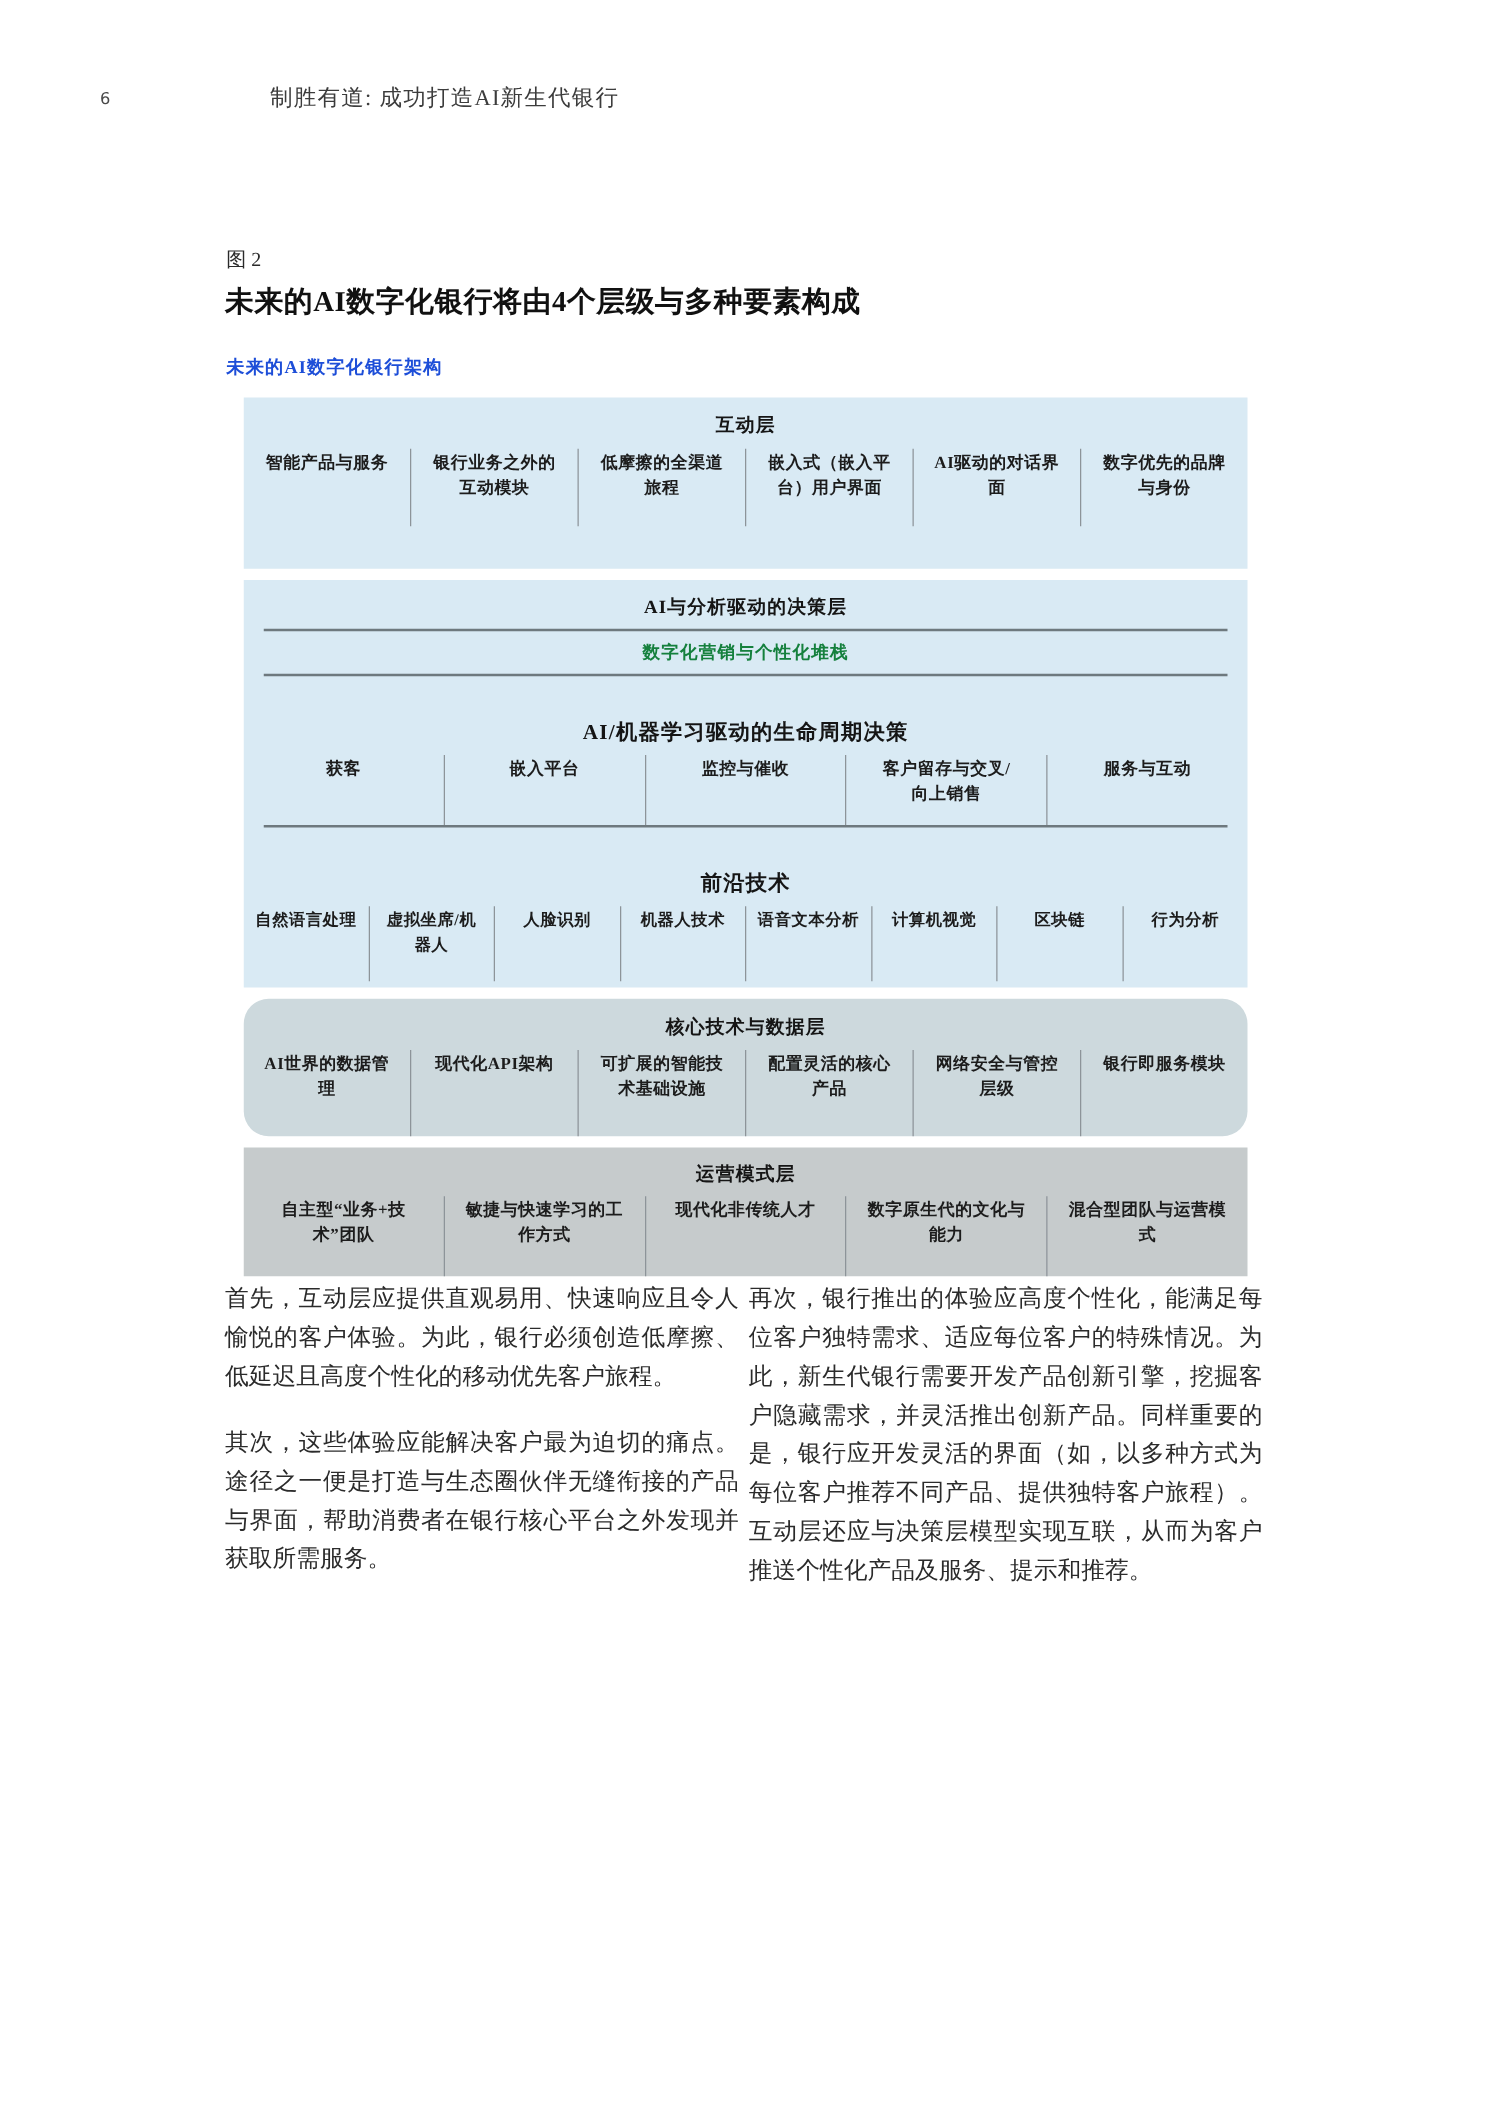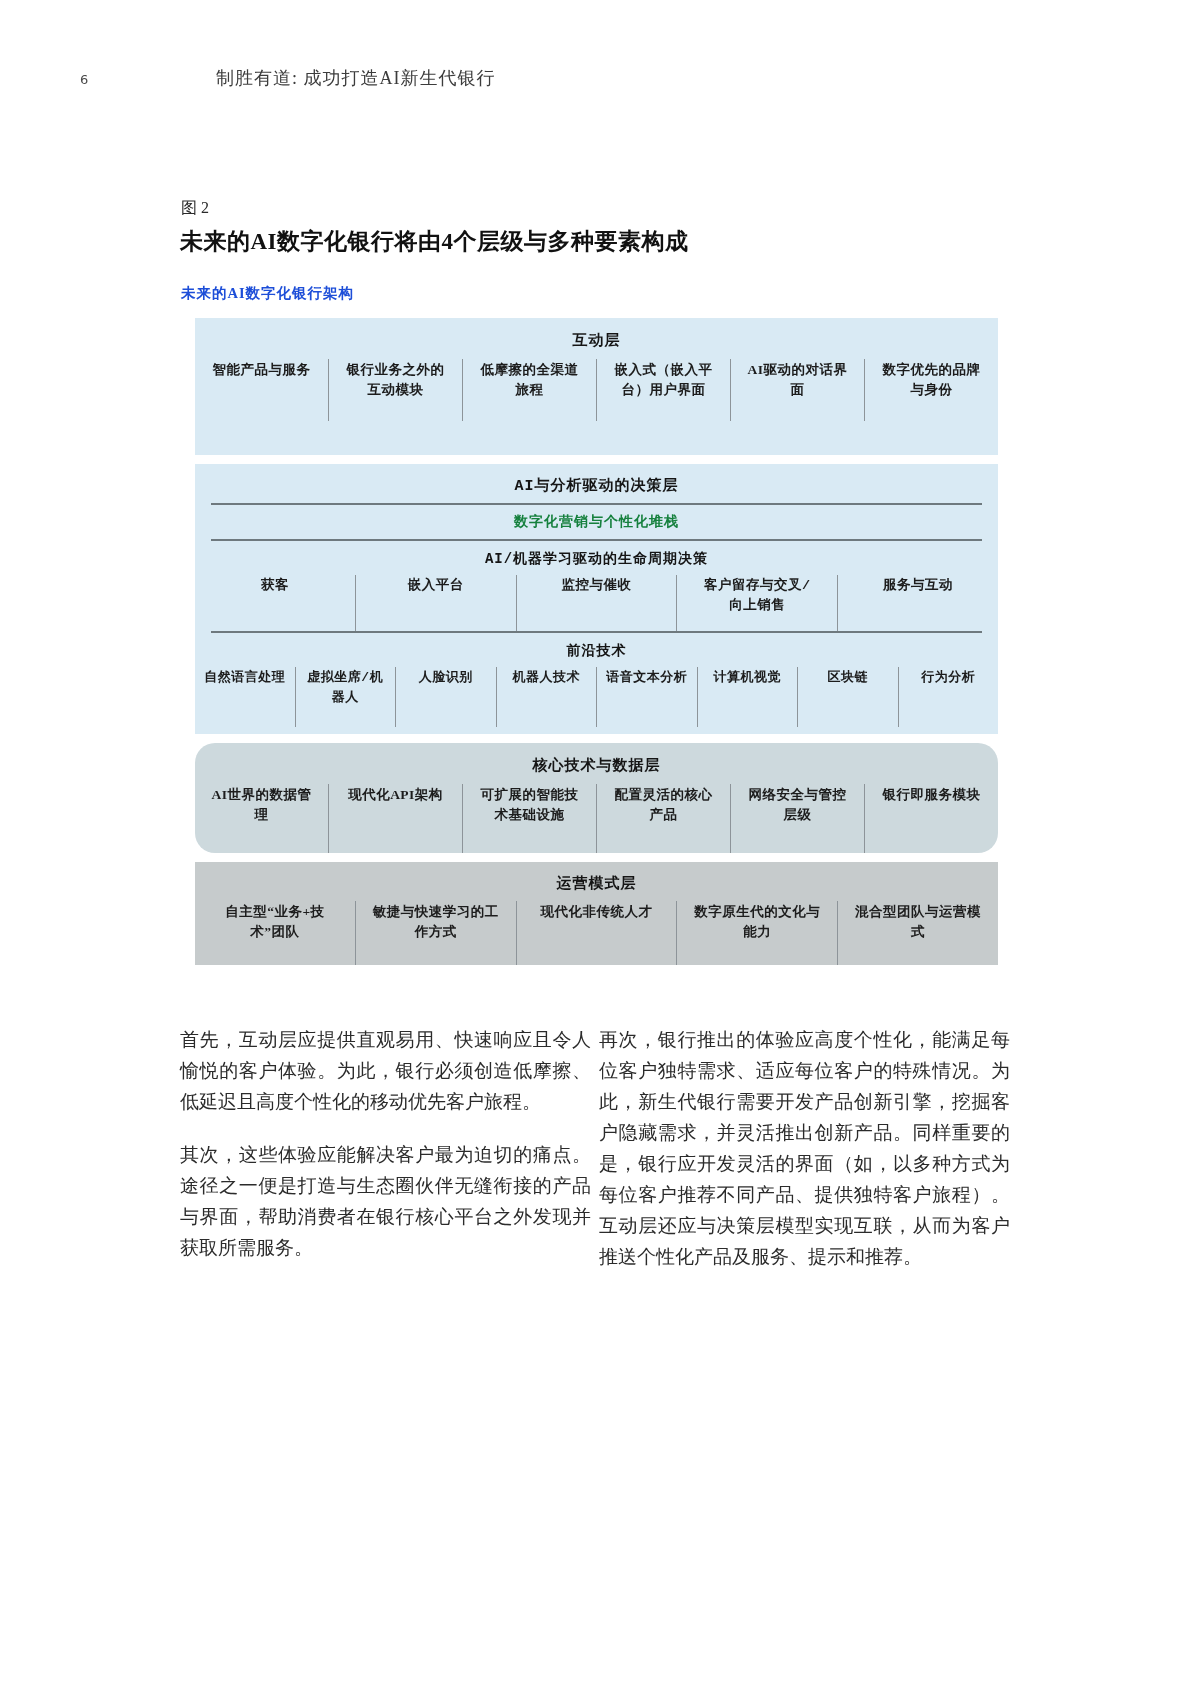--- a/index.html
+++ b/index.html
@@ -47,42 +47,42 @@
   }
   .layer{
     width:100%;
     margin-bottom:9px;
     overflow:hidden;
   }
   .layer-blue{background:var(--layer-blue);}
   .layer-core{background:var(--layer-core);border-radius:20px;}
   .layer-ops{background:var(--layer-ops);}
   .layer-1{height:137px;}
-  .layer-2{height:270px;font-family:Liberation Mono, monospace;}
+  .layer-2{height:326px;}
   .layer-3{height:110px;}
   .layer-4{height:103px;}
   .layer-title{
     text-align:center;font-weight:bold;
     font-size:15px;letter-spacing:1px;color:#151515;
   }
   .layer-1 .layer-title{padding:13px 0 9px;}
   .layer-2 .layer-title{padding:12px 0 8px;}
   .layer-3 .layer-title{padding:13px 0 9px;}
   .layer-4 .layer-title{padding:12px 0 8px;}
   .rule{
     border-top:2px solid var(--rule-color);
     margin:0 16px;
   }
   .sub-label{
     text-align:center;font-size:14px;font-weight:600;
     padding:8px 0;letter-spacing:1px;color:#15803d;
   }
   .sub-title{
-    text-align:center;font-size:14px;font-weight:bold;
-    padding:9px 0 7px;letter-spacing:1px;color:#151515;
+    text-align:center;font-size:17px;font-weight:bold;
+    padding:9px 0 7px;letter-spacing:1px;color:#151515;margin-top:24px;
   }
   .row{
     display:flex;align-items:stretch;
   }
   .cell{
     flex:1;
     text-align:center;
     font-size:13.5px;
     font-weight:600;
     line-height:1.5;

